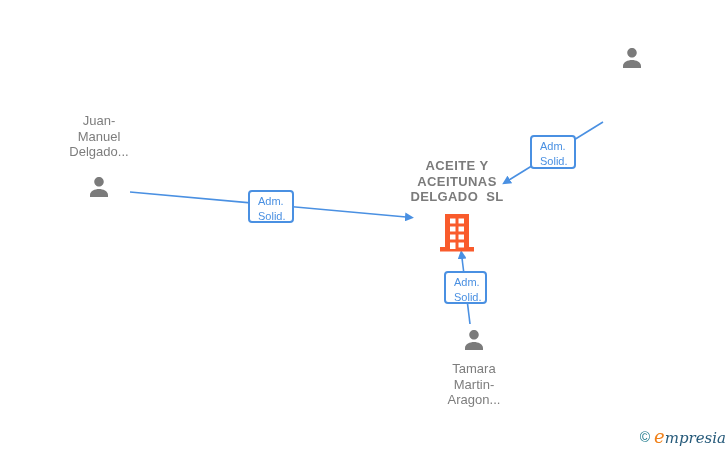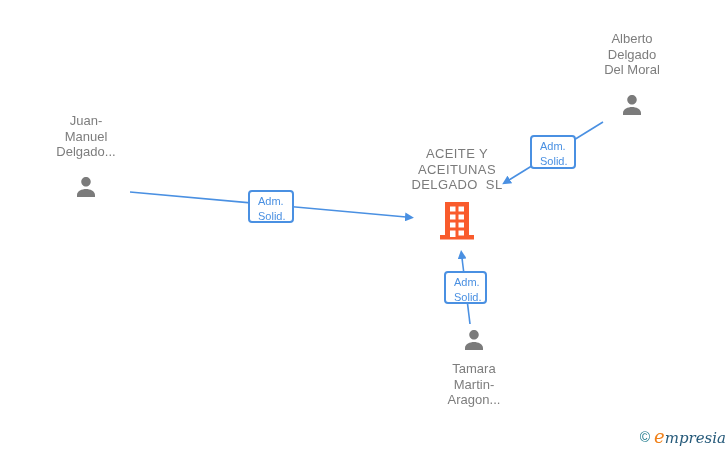--- a/index.html
+++ b/index.html
@@ -23,23 +23,24 @@
     text-align: center;
     cursor: pointer;
   }
   .node-label {
     white-space: pre-wrap;
     color: #7d7d7d;
     font-size: 13px;
     line-height: 15.5px;
   }
   .company-label {
-    font-weight: normal;
+    font-weight: bold;
     letter-spacing: 0.4px;
     color: #7b7b7b;
+    margin-top: 12px;
   }
   .icon-wrap { line-height: 0; }
   .gap-above-icon { margin-top: 12px; }
   .gap-below-icon { margin-bottom: 6px; }
   .edge-label {
     position: absolute;
     z-index: 3;
     background: #ffffff;
     border: 2px solid #4a90e2;
     border-radius: 4px;
@@ -47,21 +48,21 @@
     font-size: 11px;
     line-height: 14.5px;
     padding: 2px 0 2px 8px;
     white-space: pre-wrap;
     box-sizing: border-box;
   }
   #edge-label-1 { left: 248px; top: 190px; width: 46px; height: 33px; }
   #edge-label-2 { left: 530px; top: 135px; width: 46px; height: 34px; }
   #edge-label-3 { left: 444px; top: 271px; width: 43px; height: 33px; }
 
-  #node-juan    { left: 31px;  top: 113px; width: 110px; }
+  #node-juan    { left: 44px;  top: 113px; width: 110px; }
   #node-alberto { left: 580px; top: 31px;  width: 104px; }
   #node-company { left: 397px; top: 146px; width: 120px; }
   #node-tamara  { left: 424px; top: 325px; width: 100px; }
 
   #watermark {
     position: absolute;
     right: 2px;
     bottom: 3px;
     z-index: 2;
     font-size: 15px;
@@ -114,23 +115,20 @@
 Manuel
 Delgado...</div>
     <div class="icon-wrap gap-above-icon">
       <svg width="30" height="30" viewBox="0 0 24 24">
         <path fill="#7b7b7b" d="M12 11.6c2.1 0 3.8-1.7 3.8-3.8S14.1 4 12 4 8.2 5.7 8.2 7.8s1.7 3.8 3.8 3.8zm0 1.9c-3.2 0-7.2 1.6-7.2 4.8V20h14.4v-1.7c0-3.2-4-4.8-7.2-4.8z"></path>
       </svg>
     </div>
   </div>
 
   <div class="node" id="node-alberto">
-    <div class="node-label">Alberto
-Delgado
-Del Moral</div>
     <div class="icon-wrap gap-above-icon">
       <svg width="30" height="30" viewBox="0 0 24 24">
         <path fill="#7b7b7b" d="M12 11.6c2.1 0 3.8-1.7 3.8-3.8S14.1 4 12 4 8.2 5.7 8.2 7.8s1.7 3.8 3.8 3.8zm0 1.9c-3.2 0-7.2 1.6-7.2 4.8V20h14.4v-1.7c0-3.2-4-4.8-7.2-4.8z"></path>
       </svg>
     </div>
   </div>
 
   <div class="node" id="node-company">
     <div class="node-label company-label">ACEITE Y
 ACEITUNAS

